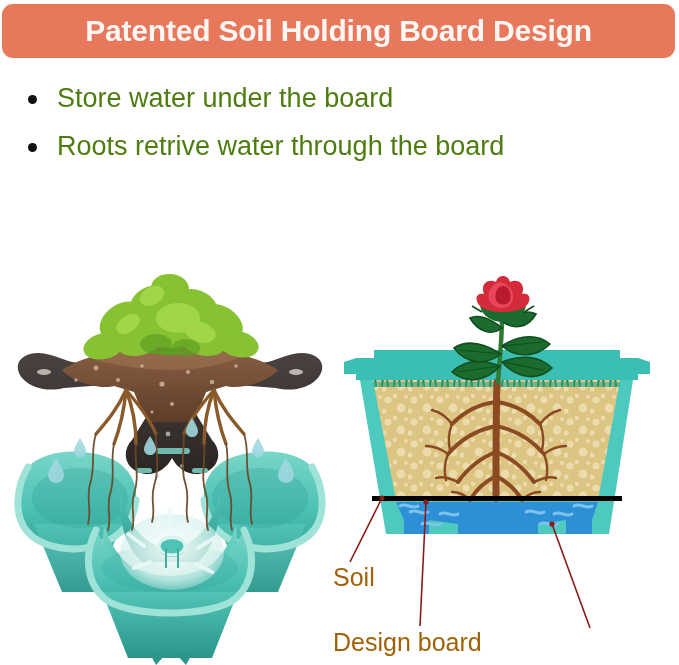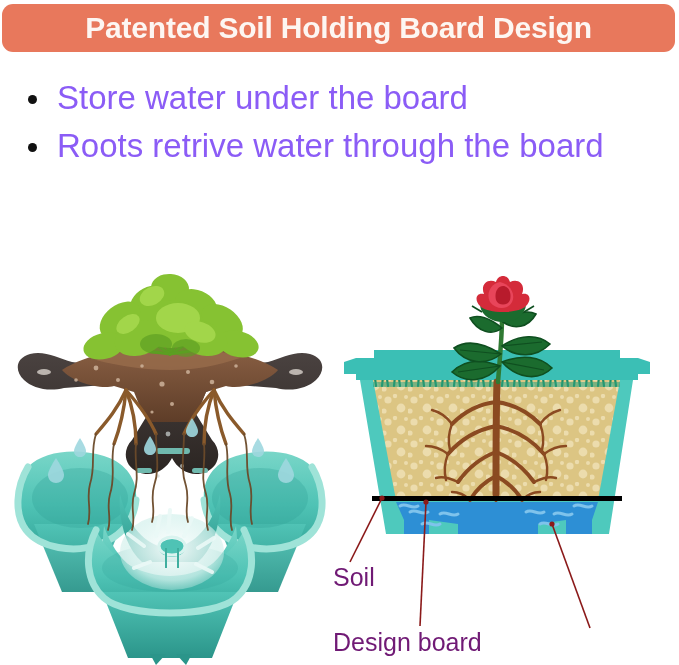--- a/index.html
+++ b/index.html
@@ -15,21 +15,21 @@
     font-family: "Liberation Sans", sans-serif;
     -webkit-font-smoothing: antialiased;
   }
 
   
   #header-banner {
     position: absolute;
     left: 2px;
     top: 4px;
     width: 673px;
-    height: 48px;
+    height: 54px;
     background: #e8785c;
     border-radius: 11px;
     box-sizing: border-box;
   }
   #header-title {
     position: absolute;
     left: 0;
     right: 0;
     top: 50%;
     transform: translateY(-50%);
@@ -49,22 +49,22 @@
     width: 640px;
     margin: 0;
     padding: 0;
     list-style: none;
   }
   .feature-item {
     position: relative;
     padding-left: 33px;
     height: 48px;
     line-height: 48px;
-    font-size: 33px;
-    color: #8b5cf6;
+    font-size: 27px;
+    color: #4d7c0f;
     white-space: nowrap;
   }
   .feature-bullet {
     position: absolute;
     left: 4px;
     top: 21px;
     width: 9px;
     height: 9px;
     border-radius: 50%;
     background: #111111;
@@ -81,21 +81,21 @@
   .panel { position: absolute; }
   #photo-panel { left: 0; top: 0; width: 340px; height: 403px; }
   #diagram-panel { left: 330px; top: 0; width: 349px; height: 403px; }
 
   svg { display: block; }
 
   
   .callout-label {
     position: absolute;
     font-size: 25px;
-    color: #701a75;
+    color: #a16207;
     white-space: nowrap;
   }
   #label-soil { left: 333px; top: 563px; }
   #label-holding-board { left: 333px; top: 628px; }
   #label-water { left: 549px; top: 628px; margin-top: 47px; }
 </style>
 </head>
 <body>
 
 <div id="header-banner">

